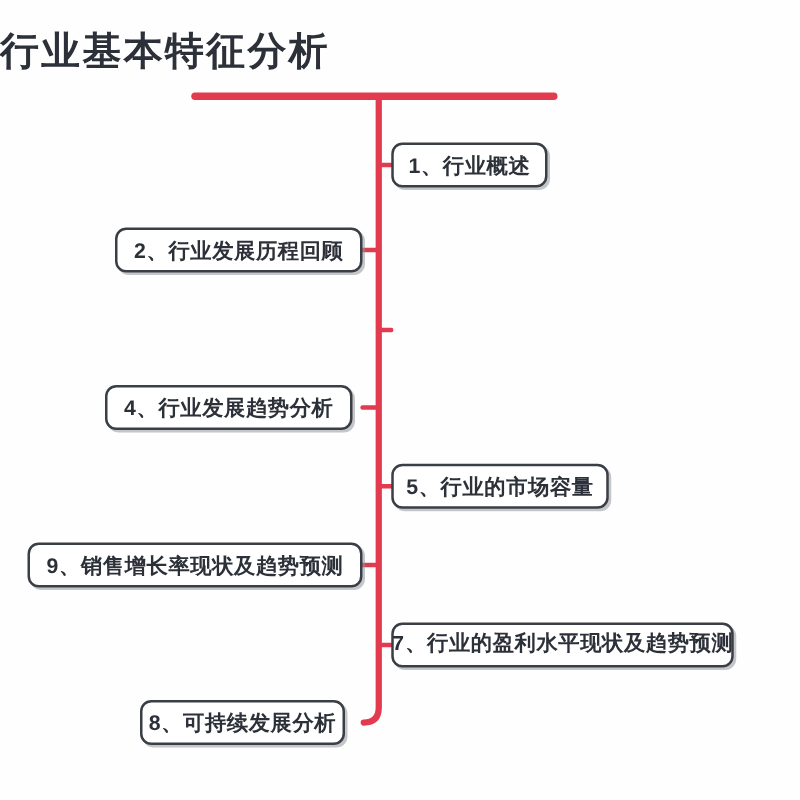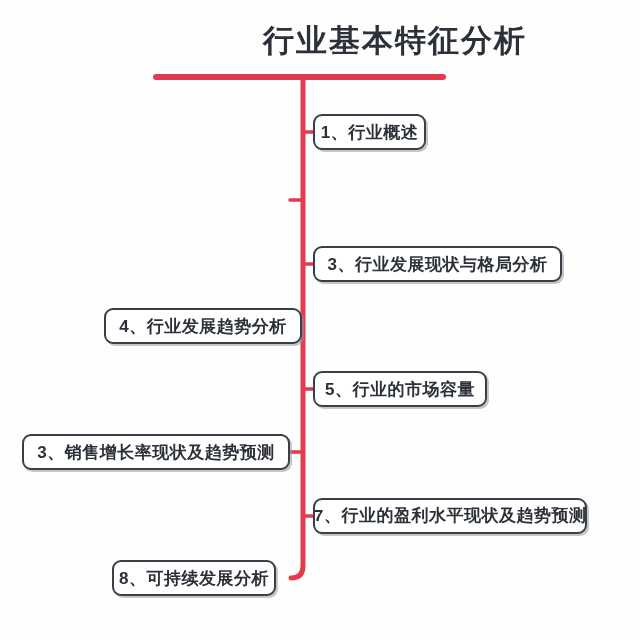--- a/index.html
+++ b/index.html
@@ -8,21 +8,21 @@
     background:#ffffff;
     font-family:"Liberation Sans","DejaVu Sans",sans-serif;
     overflow:hidden;
   }
   #canvas{position:relative;width:640px;height:640px;background:#fefefe;}
 
   
   .title{
     position:absolute;
     left:0;top:20px;width:527px;
-    text-align:right;
+    text-align:left;
     font-size:31px;
     font-weight:bold;
     letter-spacing:2px;
     color:#2c3039;
     white-space:nowrap;
   }
   .title-rule{
     position:absolute;
     left:153px;top:74px;
     width:293px;height:6px;
@@ -50,24 +50,24 @@
   }
   .node .node-label{
     font-size:17px;
     font-weight:bold;
     color:#2c3039;
     letter-spacing:0.5px;
     line-height:1;
   }
 
   
-  .n1{left:313px;top:114px;width:113px;}
+  .n1{left:313px;top:114px;width:125px;}
   .n2{left:92px;top:182px;width:198px;}
   .n3{left:313px;top:246px;width:249px;}
-  .n4{left:104px;top:308px;width:198px;}
+  .n4{left:84px;top:308px;width:198px;}
   .n5{left:313px;top:371px;width:174px;text-align:right;}
   .n6{left:22px;top:434px;width:268px;}
   .n7{left:313px;top:498px;width:274px;font-family:Liberation Mono, monospace;}
   .n8{left:112px;top:560px;width:164px;}
 </style>
 </head>
 <body>
 
 <div id="canvas">
 
@@ -83,31 +83,31 @@
     <line x1="303" y1="264" x2="313" y2="264" stroke="#e23b50" stroke-width="3.5" stroke-linecap="round"></line>
     <line x1="290" y1="326" x2="303" y2="326" stroke="#e23b50" stroke-width="3.5" stroke-linecap="round"></line>
     <line x1="303" y1="389" x2="313" y2="389" stroke="#e23b50" stroke-width="3.5" stroke-linecap="round"></line>
     <line x1="290" y1="452" x2="303" y2="452" stroke="#e23b50" stroke-width="3.5" stroke-linecap="round"></line>
     <line x1="303" y1="516" x2="313" y2="516" stroke="#e23b50" stroke-width="3.5" stroke-linecap="round"></line>
   </svg>
 
   <div class="node n1">
     <span class="node-label">1、行业概述</span>
   </div>
-  <div class="node n3">
-    <span class="node-label">3、行业发展现状与格局分析</span>
+  <div class="node n2">
+    <span class="node-label">2、行业发展历程回顾</span>
   </div>
   <div class="node n4">
     <span class="node-label">4、行业发展趋势分析</span>
   </div>
   <div class="node n5">
     <span class="node-label">5、行业的市场容量</span>
   </div>
   <div class="node n6">
-    <span class="node-label">3、销售增长率现状及趋势预测</span>
+    <span class="node-label">9、销售增长率现状及趋势预测</span>
   </div>
   <div class="node n7">
     <span class="node-label">7、行业的盈利水平现状及趋势预测</span>
   </div>
   <div class="node n8">
     <span class="node-label">8、可持续发展分析</span>
   </div>
 
 </div>
 

